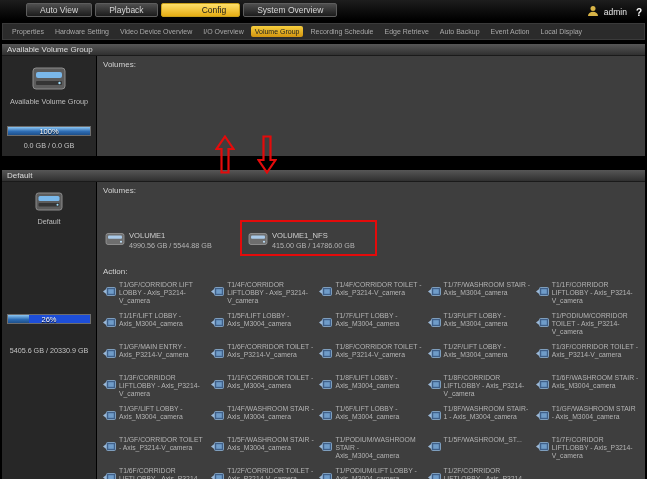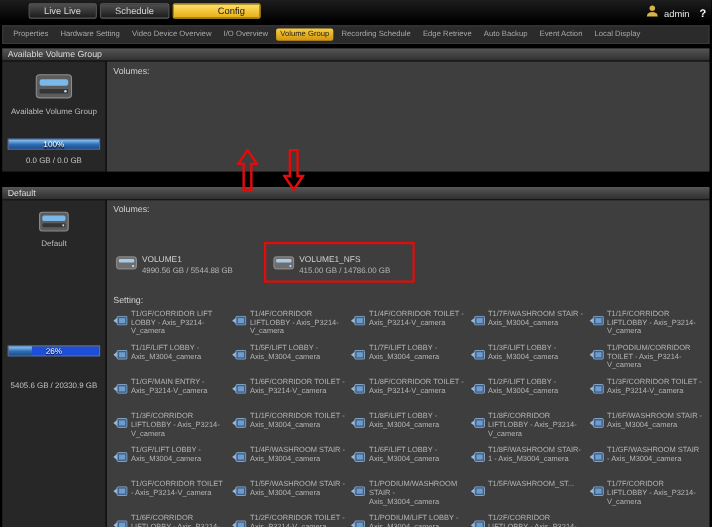--- a/index.html
+++ b/index.html
@@ -73,23 +73,24 @@
   #arrow-up { left:215px; top:135px; }
   #arrow-down { left:257px; top:135px; transform:scaleY(-1); }
 </style>
 </head>
 <body>
 
 <div class="screen">
 
   <div class="topnav">
     <div class="topnav-tabs" id="top-tabs">
-        <div class="top-tab">Live Live</div>
-        <div class="top-tab">Schedule</div>
+        <div class="top-tab">Auto View</div>
+        <div class="top-tab">Playback</div>
         <div class="top-tab active">Config</div>
+        <div class="top-tab">System Overview</div>
       </div>
     <div class="user-area">
       <span>
         <svg width="12" height="12" viewBox="0 0 12 12">
           <circle cx="6" cy="3.6" r="2.5" fill="#d8b447"></circle>
           <path d="M1,11 a5,4.2 0 0 1 10,0 z" fill="#d8b447"></path>
         </svg>
       </span>
       <span class="user-name">admin</span>
       <span class="help">?</span>
@@ -176,21 +177,21 @@
         <rect x="3" y="4.5" width="14" height="3.2" rx="1" fill="#a9c9e8"></rect>
         <circle cx="16" cy="10.8" r="1" fill="#bfe4ff"></circle>
       </svg>
     </span>
     <span class="vol-text">
       <span class="vol-name">VOLUME1_NFS</span>
       <span class="vol-usage">415.00 GB / 14786.00 GB</span>
     </span>
   </div>
           </div>
-        <div class="area-label cam-label-head">Setting:</div>
+        <div class="area-label cam-label-head">Action:</div>
         <div class="cam-grid" id="cam-grid">
             <div class="cam-item">
     <span class="cam-icon">
       <svg width="13" height="9" viewBox="0 0 13 9">
         <polygon points="0,4.5 3.5,1.8 3.5,7.2" fill="#9ab8d8"></polygon>
         <rect x="3.5" y="0.5" width="9" height="8" rx="1" fill="#3f608a" stroke="#8fb2d4" stroke-width="0.8"></rect>
         <rect x="5.2" y="2.2" width="5.6" height="4.6" fill="#6f9cc9"></rect>
       </svg>
     </span>
     <span class="cam-text">T1/GF/CORRIDOR LIFT LOBBY - Axis_P3214-V_camera</span>

